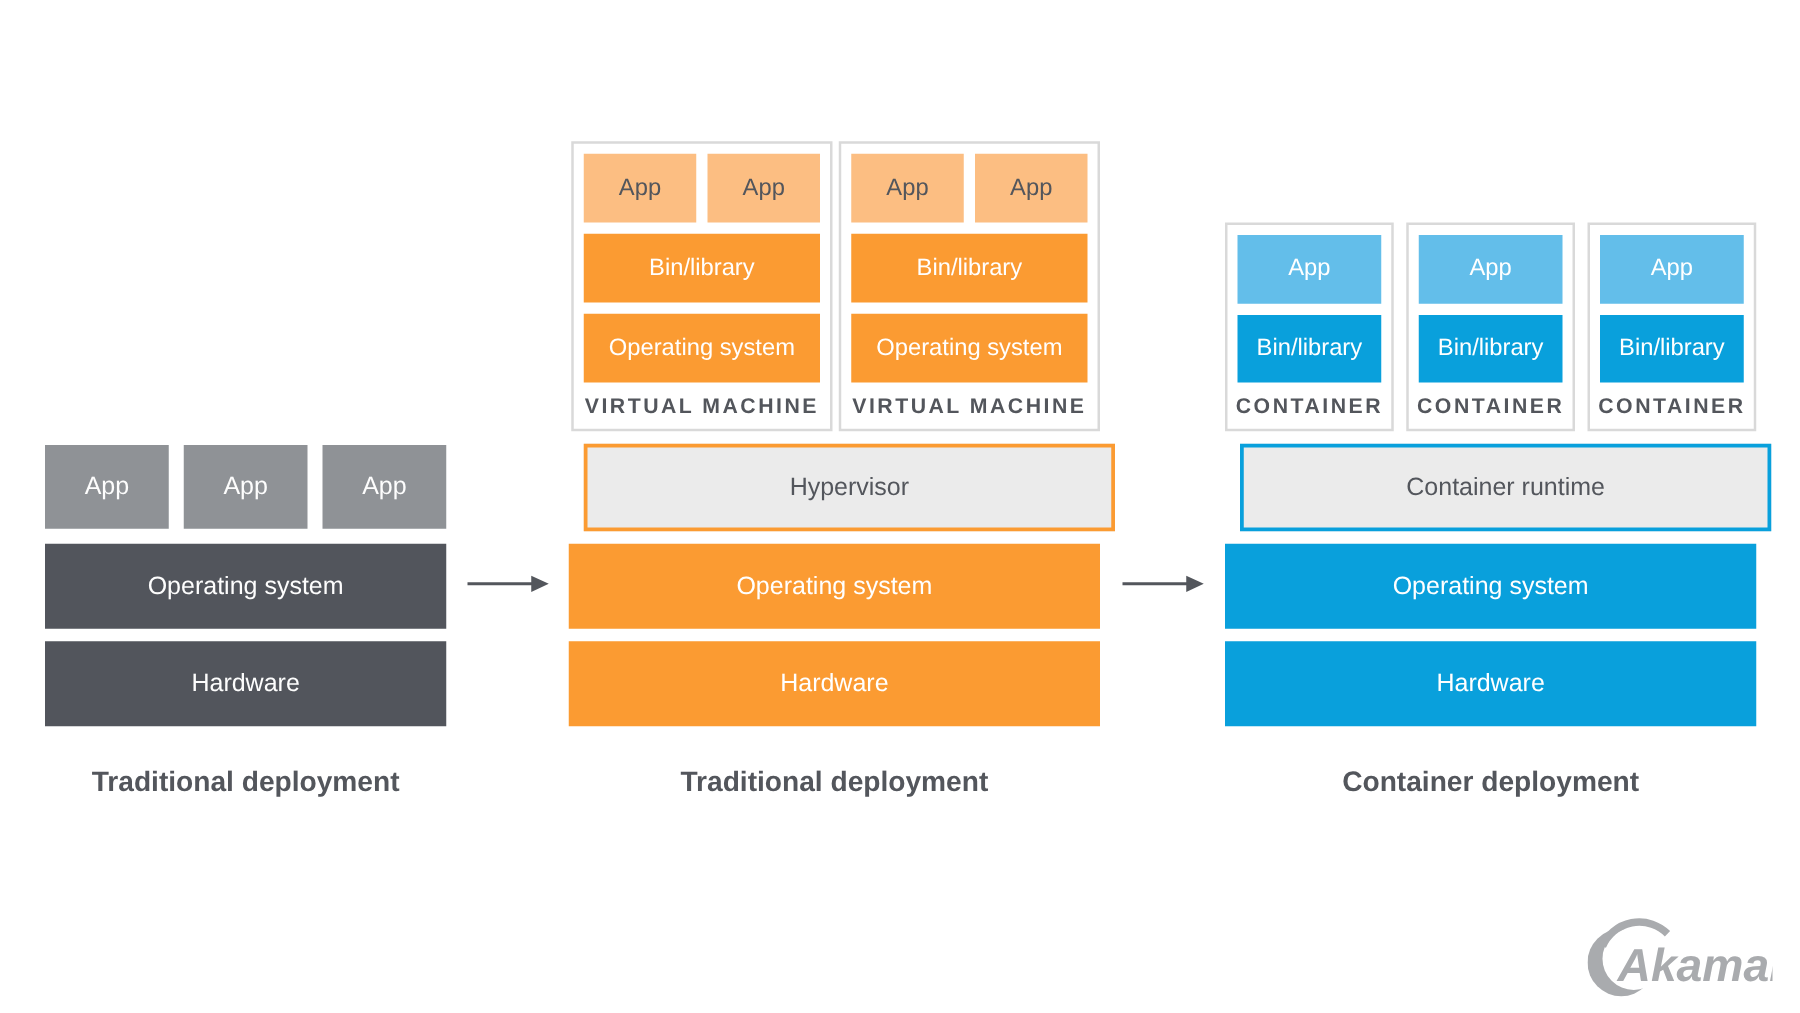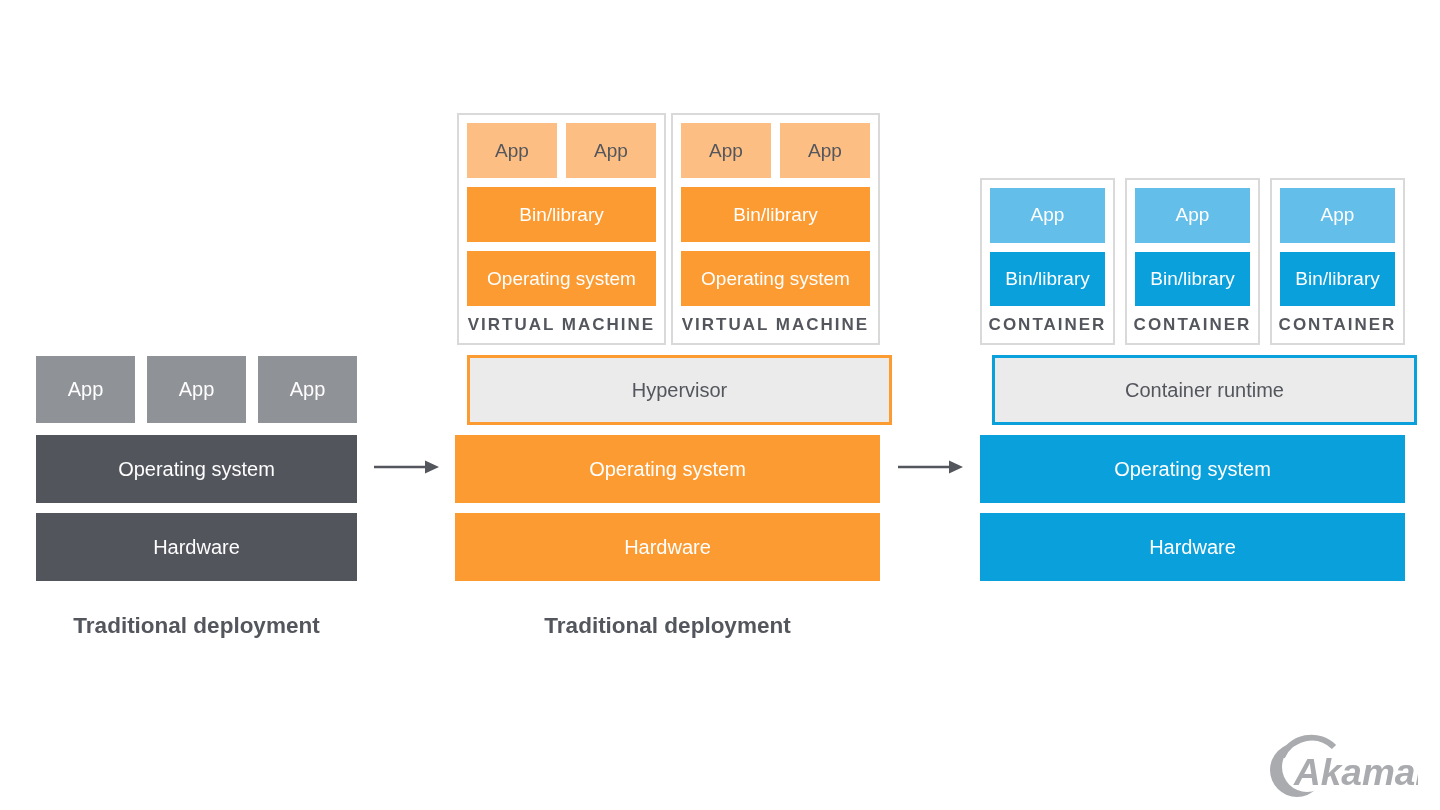--- a/index.html
+++ b/index.html
@@ -134,20 +134,21 @@
 
   <div class="frame" style="left:1270px;top:178px;width:135px;height:167px">
     <div class="cell light-blue">App</div>
     <div class="cell solid-blue">Bin/library</div>
     <div class="frame-caption">CONTAINER</div>
   </div>
 
   <div class="box outline-box blue-border" style="left:980px;top:355px;width:425px;height:70px">Container runtime</div>
   <div class="box blue-box" style="left:980px;top:435px;width:425px;height:68px">Operating system</div>
   <div class="box blue-box" style="left:980px;top:513px;width:425px;height:68px">Hardware</div>
+  <div class="col-title" style="left:980px;width:425px">Container deployment</div>
 
 
   <div class="logo">
     <svg width="148" height="68" viewBox="0 0 148 68">
       <g>
         <circle cx="27" cy="37" r="27" fill="currentColor"></circle>
         <circle cx="37" cy="34" r="25" fill="#ffffff"></circle>
         <path d="M12,24 A32,32 0 0 1 64,14" stroke="currentColor" stroke-width="6" fill="none"></path>
       </g>
       <text x="24" y="52" font-family="Liberation Sans, sans-serif" font-size="37" font-weight="bold" font-style="italic" fill="currentColor">Akamai</text>

